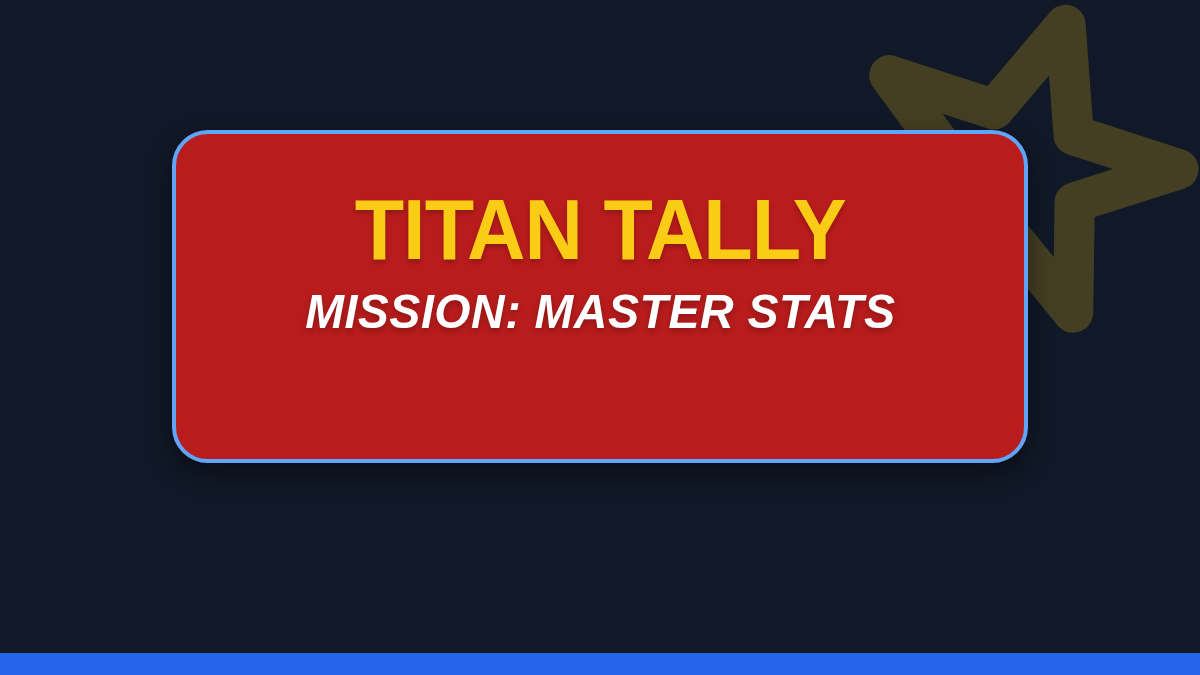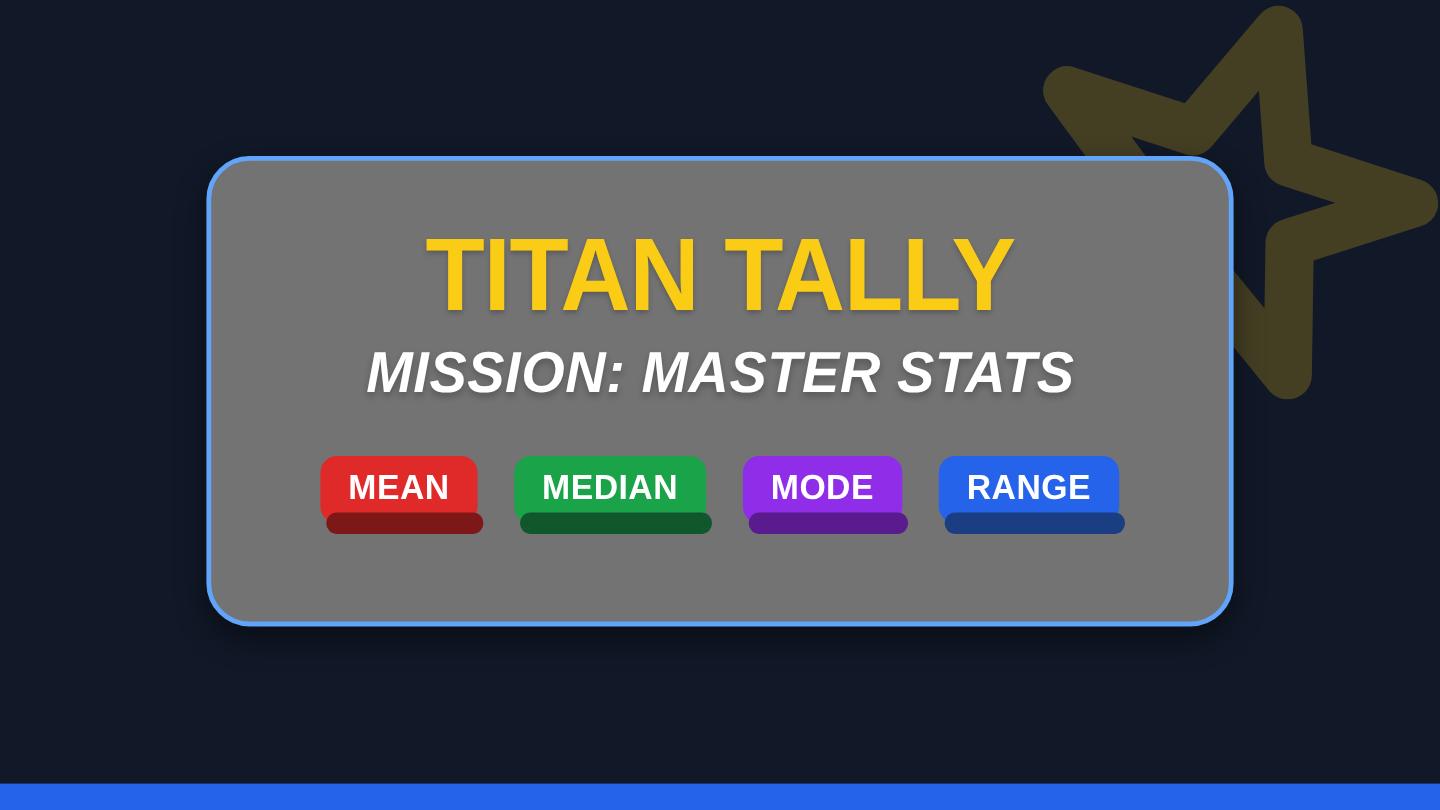--- a/index.html
+++ b/index.html
@@ -26,22 +26,22 @@
     pointer-events:none;
   }
   #bg-decor svg { display:block; }
 
   
   #card {
     position:absolute;
     left:172px;
     top:130px;
     width:856px;
-    height:392px;
-    background:#737373;
+    height:333px;
+    background:#b91c1c;
     border:4px solid #60A5FA;
     border-radius:36px;
     box-shadow:0 10px 26px rgba(0,0,0,0.45);
     display:flex;
     flex-direction:column;
     align-items:center;
     justify-content:flex-start;
     padding-top:56px;
     overflow:hidden;
   }
@@ -148,34 +148,15 @@
     </g>
   </svg>
 </div>
 
 <div id="card">
 
   <div id="title">TITAN TALLY</div>
 
   <div id="subtitle">MISSION: MASTER STATS</div>
 
-  <div id="button-row">
-
-    <div class="stat-chip chip-mean">
-      <span class="chip-label">MEAN</span>
-    </div>
-
-    <div class="stat-chip chip-median">
-      <span class="chip-label">MEDIAN</span>
-    </div>
-
-    <div class="stat-chip chip-mode">
-      <span class="chip-label">MODE</span>
-    </div>
-
-    <div class="stat-chip chip-range">
-      <span class="chip-label">RANGE</span>
-    </div>
-
-  </div>
 </div>
 
 <div id="bottom-bar"></div>
 
 </body></html>

